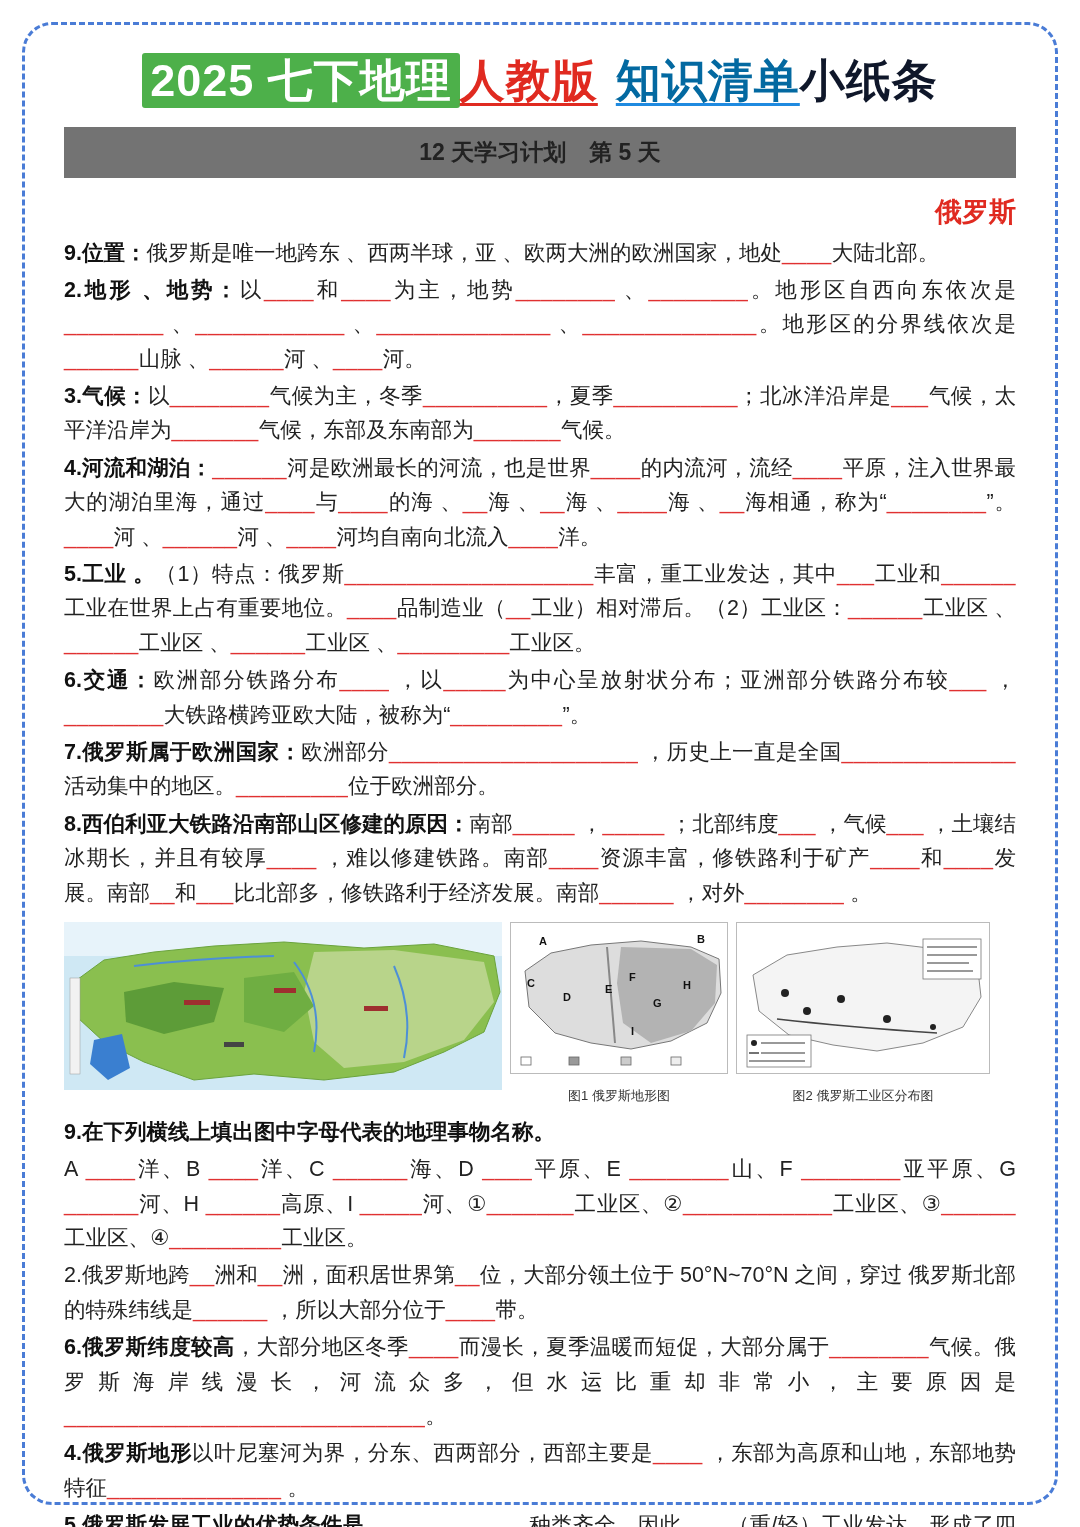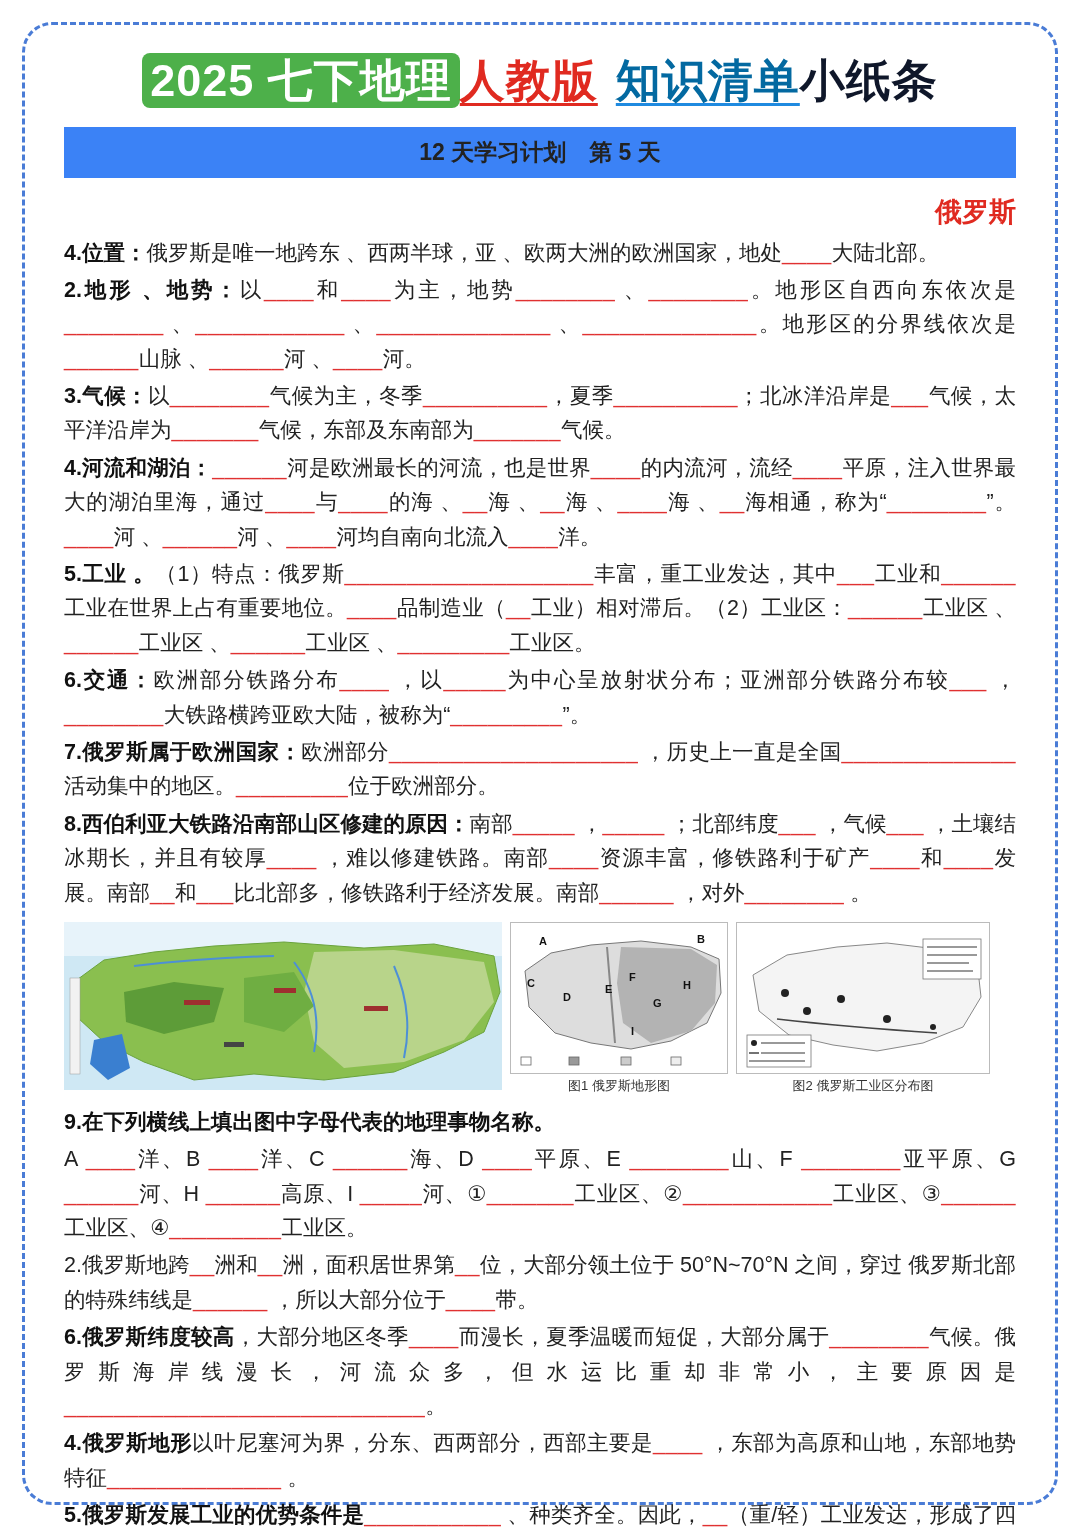--- a/index.html
+++ b/index.html
@@ -8,59 +8,59 @@
     width:1080px; height:1527px; position:relative; overflow:hidden;
     font-family:"Liberation Sans","DejaVu Sans",sans-serif; color:#1d1d1d;
   }
   .frame {
     position:absolute; left:22px; top:22px; right:22px; bottom:22px;
     border:3px dashed #4a7cd6; border-radius:30px; pointer-events:none;
   }
   .content { position:absolute; left:64px; top:52px; width:952px; }
 
   .title { text-align:center; font-size:45px; font-weight:bold; letter-spacing:1px; line-height:1.3; white-space:nowrap; }
-  .t-green { background:#4db04a; color:#ffffff; padding:2px 8px; border-radius:8px; }
+  .t-green { background:#4db04a; color:#ffffff; padding:2px 8px; border-radius:3px; }
   .t-red   { color:#e02a20; text-decoration:underline; text-decoration-color:#e02a20; text-decoration-thickness:3px; text-underline-offset:7px; }
   .t-blue  { color:#0369a1; text-decoration:underline; text-decoration-color:#1f8ae0; text-decoration-thickness:3px; text-underline-offset:7px;margin-left:18px; }
   .t-black { color:#0f172a; }
 
   .subtitle {
-    margin-top:16px; background:#3b82f6; text-align:center;
+    margin-top:16px; background:#737373; text-align:center;
     font-size:23px; font-weight:bold; padding:10px 0; color:#222;
   }
 
   .section-heading { color:#e02a20; font-size:27px; font-weight:bold; margin:16px 0 6px 0;text-align:right; }
 
   .qitem { font-size:21.5px; line-height:1.6; text-align:justify; margin-bottom:3px; color:#222; }
   .qlabel { font-weight:bold; color:#111; }
   .blank { color:#e03131; letter-spacing:0.5px; font-weight:normal; }
 
   .figure-row { display:flex; align-items:flex-start; gap:8px; margin:12px 0 10px 0; }
   .fig { border:1px solid #bbb; background:#fff; overflow:hidden; }
   .fig svg { display:block; }
   .fig-left { border:none; }
-  .fig-caption { text-align:center; font-size:13px; color:#333; margin-top:3px; }
+  .fig-caption { text-align:center; font-size:13px; color:#333; margin-top:13px; }
 </style>
 </head>
 <body>
 
 <div class="frame"></div>
 
 <div class="content">
 
   <div class="title">
     <span class="t-green">2025 七下地理</span><span class="t-red">人教版</span><span class="t-blue">知识清单</span><span class="t-black">小纸条</span>
   </div>
 
   <div class="subtitle">12 天学习计划　第 5 天</div>
 
   <div class="section-heading">俄罗斯</div>
 
   <div id="items1">
-      <p class="qitem"><b class="qlabel">4.位置：</b><span>俄罗斯是唯一地跨东 、西两半球，亚 、欧两大洲的欧洲国家，地处<span class="blank">____</span>大陆北部。</span></p>
+      <p class="qitem"><b class="qlabel">9.位置：</b><span>俄罗斯是唯一地跨东 、西两半球，亚 、欧两大洲的欧洲国家，地处<span class="blank">____</span>大陆北部。</span></p>
       <p class="qitem"><b class="qlabel">2.地形 、地势：</b><span>以<span class="blank">____</span>和<span class="blank">____</span>为主，地势<span class="blank">________</span> 、<span class="blank">________</span>。地形区自西向东依次是<span class="blank">________</span> 、<span class="blank">____________</span> 、<span class="blank">______________</span> 、<span class="blank">______________</span>。地形区的分界线依次是<span class="blank">______</span>山脉 、<span class="blank">______</span>河 、<span class="blank">____</span>河。</span></p>
       <p class="qitem"><b class="qlabel">3.气候：</b><span>以<span class="blank">________</span>气候为主，冬季<span class="blank">__________</span>，夏季<span class="blank">__________</span>；北冰洋沿岸是<span class="blank">___</span>气候，太平洋沿岸为<span class="blank">_______</span>气候，东部及东南部为<span class="blank">_______</span>气候。</span></p>
       <p class="qitem"><b class="qlabel">4.河流和湖泊：</b><span><span class="blank">______</span>河是欧洲最长的河流，也是世界<span class="blank">____</span>的内流河，流经<span class="blank">____</span>平原，注入世界最大的湖泊里海，通过<span class="blank">____</span>与<span class="blank">____</span>的海 、<span class="blank">__</span>海 、<span class="blank">__</span>海 、<span class="blank">____</span>海 、<span class="blank">__</span>海相通，称为“<span class="blank">________</span>”。<span class="blank">____</span>河 、<span class="blank">______</span>河 、<span class="blank">____</span>河均自南向北流入<span class="blank">____</span>洋。</span></p>
       <p class="qitem"><b class="qlabel">5.工业 。</b><span>（1）特点：俄罗斯<span class="blank">____________________</span>丰富，重工业发达，其中<span class="blank">___</span>工业和<span class="blank">______</span>工业在世界上占有重要地位。<span class="blank">____</span>品制造业（<span class="blank">__</span>工业）相对滞后。（2）工业区：<span class="blank">______</span>工业区 、<span class="blank">______</span>工业区 、<span class="blank">______</span>工业区 、<span class="blank">_________</span>工业区。</span></p>
       <p class="qitem"><b class="qlabel">6.交通：</b><span>欧洲部分铁路分布<span class="blank">____</span> ，以<span class="blank">_____</span>为中心呈放射状分布；亚洲部分铁路分布较<span class="blank">___</span> ，<span class="blank">________</span>大铁路横跨亚欧大陆，被称为“<span class="blank">_________</span>”。</span></p>
       <p class="qitem"><b class="qlabel">7.俄罗斯属于欧洲国家：</b><span>欧洲部分<span class="blank">____________________</span> ，历史上一直是全国<span class="blank">______________</span>活动集中的地区。<span class="blank">_________</span>位于欧洲部分。</span></p>
       <p class="qitem"><b class="qlabel">8.西伯利亚大铁路沿南部山区修建的原因：</b><span>南部<span class="blank">_____</span> ，<span class="blank">_____</span> ；北部纬度<span class="blank">___</span> ，气候<span class="blank">___</span> ，土壤结冰期长，并且有较厚<span class="blank">____</span> ，难以修建铁路。南部<span class="blank">____</span>资源丰富，修铁路利于矿产<span class="blank">____</span>和<span class="blank">____</span>发展。南部<span class="blank">__</span>和<span class="blank">___</span>比北部多，修铁路利于经济发展。南部<span class="blank">______</span> ，对外<span class="blank">________</span> 。</span></p>
     </div>
 
   <div class="figure-row">

